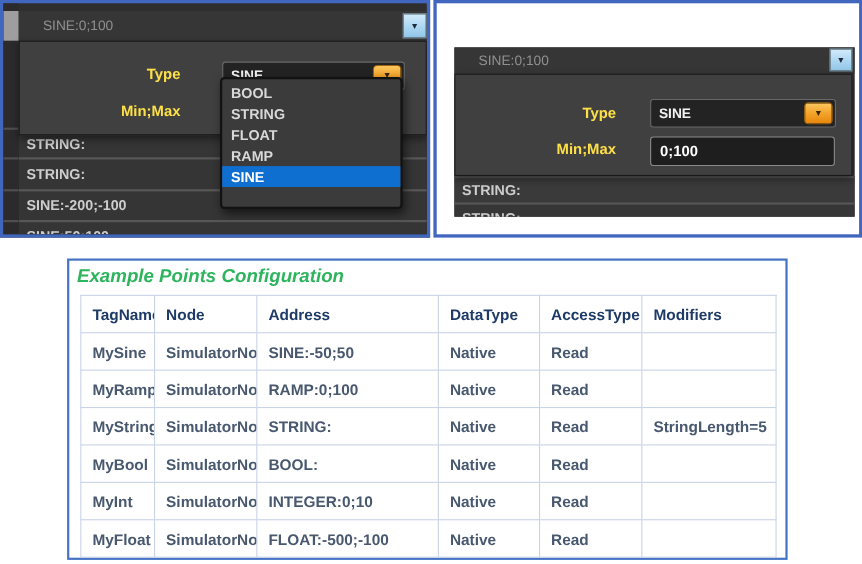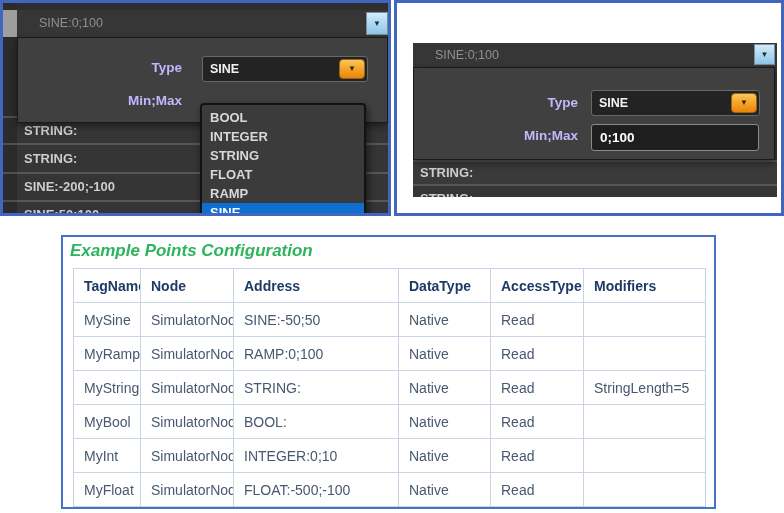--- a/index.html
+++ b/index.html
@@ -32,37 +32,37 @@
         background:#353535;color:#cdcdcd;font-size:13px;font-weight:600;padding-left:7px;white-space:nowrap;}
   .lr1{top:0;height:27px;line-height:25px;}
   .lr2{top:27px;height:29px;line-height:27px;}
   .lr3{top:56px;height:28px;line-height:26px;}
   .lr4{top:84px;height:28px;line-height:26px;}
 
   
   .popup{position:absolute;box-sizing:border-box;background:#404040;border:1px solid #1a1a1a;
          box-shadow:0 3px 7px rgba(0,0,0,.45);z-index:3;}
   .lp-popup{left:14px;top:34px;width:371px;height:86px;}
-  .plabel{position:absolute;left:0;width:146px;text-align:right;color:#c4b5fd;
-          font-size:13.5px;font-weight:700;white-space:nowrap;margin-left:18px;}
+  .plabel{position:absolute;left:0;width:146px;text-align:right;color:#fde047;
+          font-size:13.5px;font-weight:700;white-space:nowrap;}
   .lp-popup .lab-type{top:22px;}
   .lp-popup .lab-minmax{top:55px;}
   .combo{position:absolute;box-sizing:border-box;background:#232323;border:1px solid #686868;
          border-radius:3px;cursor:pointer;}
   .combo .cval{position:absolute;left:7px;top:0;bottom:0;color:#f2f2f2;font-size:12.5px;
                font-weight:600;display:flex;align-items:center;}
   .btn-orange{position:absolute;right:2px;top:2px;bottom:2px;width:26px;border-radius:4px;
               box-sizing:border-box;border:1px solid #9c6410;
               background:linear-gradient(180deg,#fbc75f 0%,#f4a72e 45%,#e8860c 100%);
               display:flex;align-items:center;justify-content:center;cursor:pointer;}
   .btn-orange .tri{color:#3a2604;font-size:8px;line-height:1;}
   .lp-popup .combo{left:184px;top:18px;width:166px;height:26px;}
 
   
-  .dd-list{position:absolute;left:197px;top:100px;width:166px;height:120px;box-sizing:border-box;
+  .dd-list{position:absolute;left:197px;top:67px;width:166px;height:120px;box-sizing:border-box;
            background:#3b3b3b;border:2px solid #121212;border-radius:4px;z-index:5;
            padding:3px 0;box-shadow:2px 4px 9px rgba(0,0,0,.55);}
   .dd-item{height:19px;line-height:19px;padding-left:8px;color:#d8d8d8;font-size:13px;
            font-weight:600;cursor:pointer;}
   .dd-item.selected{background:#0e6fd1;color:#ffffff;}
 
   
   .rp-block{position:absolute;left:16px;top:40px;width:364px;height:154px;background:#343434;overflow:hidden;}
   .rp-address{left:0;top:0;width:364px;height:24px;line-height:24px;}
   .rp-address .btn-blue{left:341px;top:1px;width:21px;height:21px;}
@@ -77,21 +77,21 @@
   .rr2{top:141px;height:30px;line-height:26px;background:#363636;}
 
   
   .table-card{position:absolute;left:61px;top:235px;width:655px;height:274px;box-sizing:border-box;
               border:2px solid #4472c4;background:#ffffff;}
   .card-title{position:absolute;left:7px;top:4px;font-size:17px;font-weight:700;color:#2db45d;white-space:nowrap;font-style:italic;}
   table.pts{position:absolute;left:10px;top:31px;border-collapse:collapse;table-layout:fixed;width:632px;}
   table.pts th,table.pts td{border:1px solid #c9d3e6;height:33px;padding:0 4px 0 10px;
       text-align:left;vertical-align:middle;font-size:14px;white-space:nowrap;overflow:hidden;}
   table.pts th{color:#1e3a66;font-weight:700;}
-  table.pts td{color:#48586f;font-weight:400;}
+  table.pts td{color:#48586f;font-weight:700;}
   .c0{width:67px}.c1{width:93px}.c2{width:165px}.c3{width:92px}.c4{width:93px}.c5{width:122px}
 </style>
 </head>
 <body>
 
 <div class="screen">
 
   <div class="panel panel-left">
 
     <div class="lp-gutter">
@@ -122,21 +122,20 @@
         <span class="cval">SINE</span>
         <div class="btn-orange">
           <span class="tri">▼</span>
         </div>
       </div>
       <div class="plabel lab-minmax">Min;Max</div>
     </div>
 
     <div class="dd-list">
       <div class="dd-item">BOOL</div>
-      <div class="dd-item">INTEGER</div>
       <div class="dd-item">STRING</div>
       <div class="dd-item">FLOAT</div>
       <div class="dd-item">RAMP</div>
       <div class="dd-item selected">SINE</div>
     </div>
   </div>
 
   <div class="panel panel-right">
     <div class="rp-block">
 

